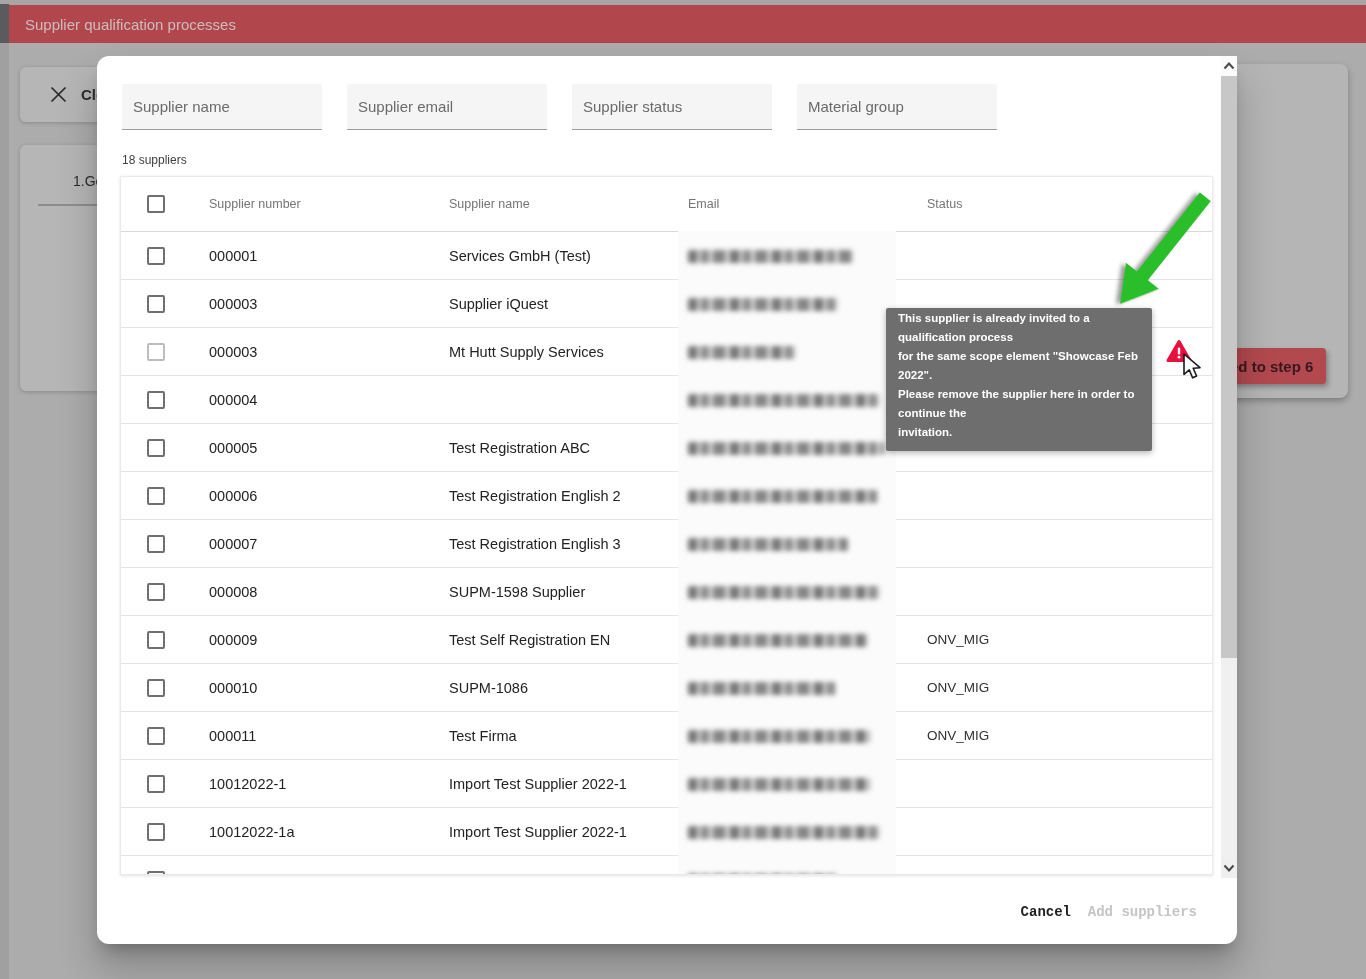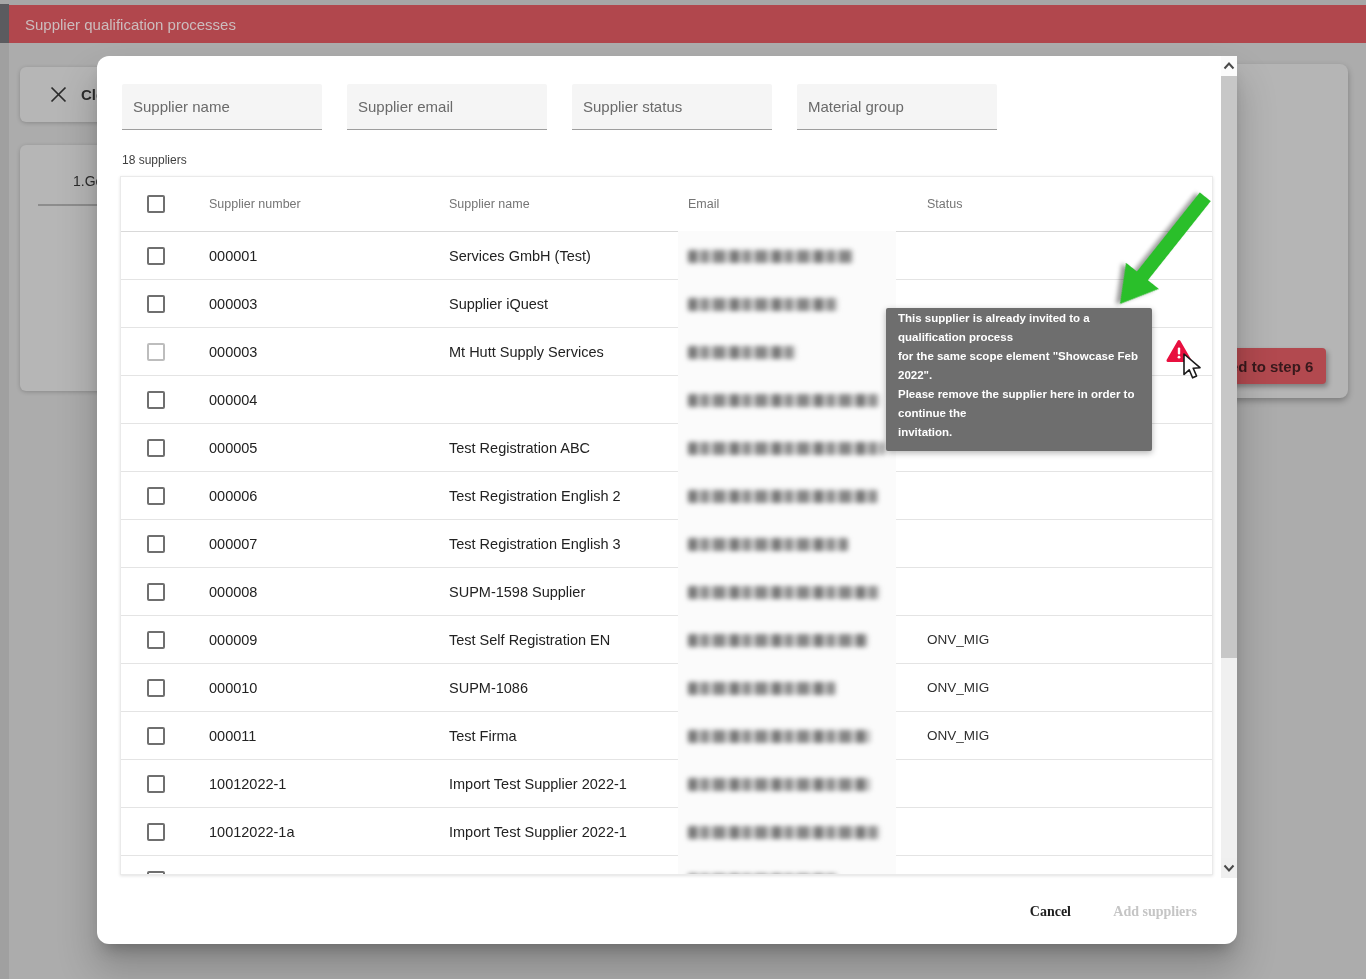--- a/index.html
+++ b/index.html
@@ -62,21 +62,21 @@
 
   
   .scrollbar { position:absolute; left:1124px; top:0; width:16px; height:822px; }
   .sb-track { position:absolute; left:0; top:20px; width:16px; height:782px; background:#f0f0f0; }
   .sb-btn { position:absolute; left:0; width:16px; height:20px; background:#fbfbfb;
             display:flex; align-items:center; justify-content:center; }
   .sb-btn.down { top:802px; background:#efefef; }
   .sb-thumb { position:absolute; left:0; top:20px; width:16px; height:582px; background:#c7c7c7; }
 
   
-  .footer-btn { position:absolute; top:841px; height:30px; background:none; border:none; font-family:Liberation Serif, serif;
+  .footer-btn { position:absolute; top:841px; height:30px; background:none; border:none; font-family:Liberation Mono, monospace;
                 font-size:14px; font-weight:700; white-space:nowrap; }
   .footer-btn.cancel { right:166px; color:#1f1f1f; }
   .footer-btn.add { right:40px; color:#c5c5c5; }
 
   
   .tooltip { position:absolute; left:789px; top:252px; width:266px; background:var(--tooltip_bg,#6e6e6e);
              border-radius:2px; padding:1px 12px 9px; z-index:8; box-shadow:0 2px 6px rgba(0,0,0,0.3); }
   .tooltip .tl { color:#fff; font-size:11.5px; line-height:19px; font-weight:600; }
 
   

